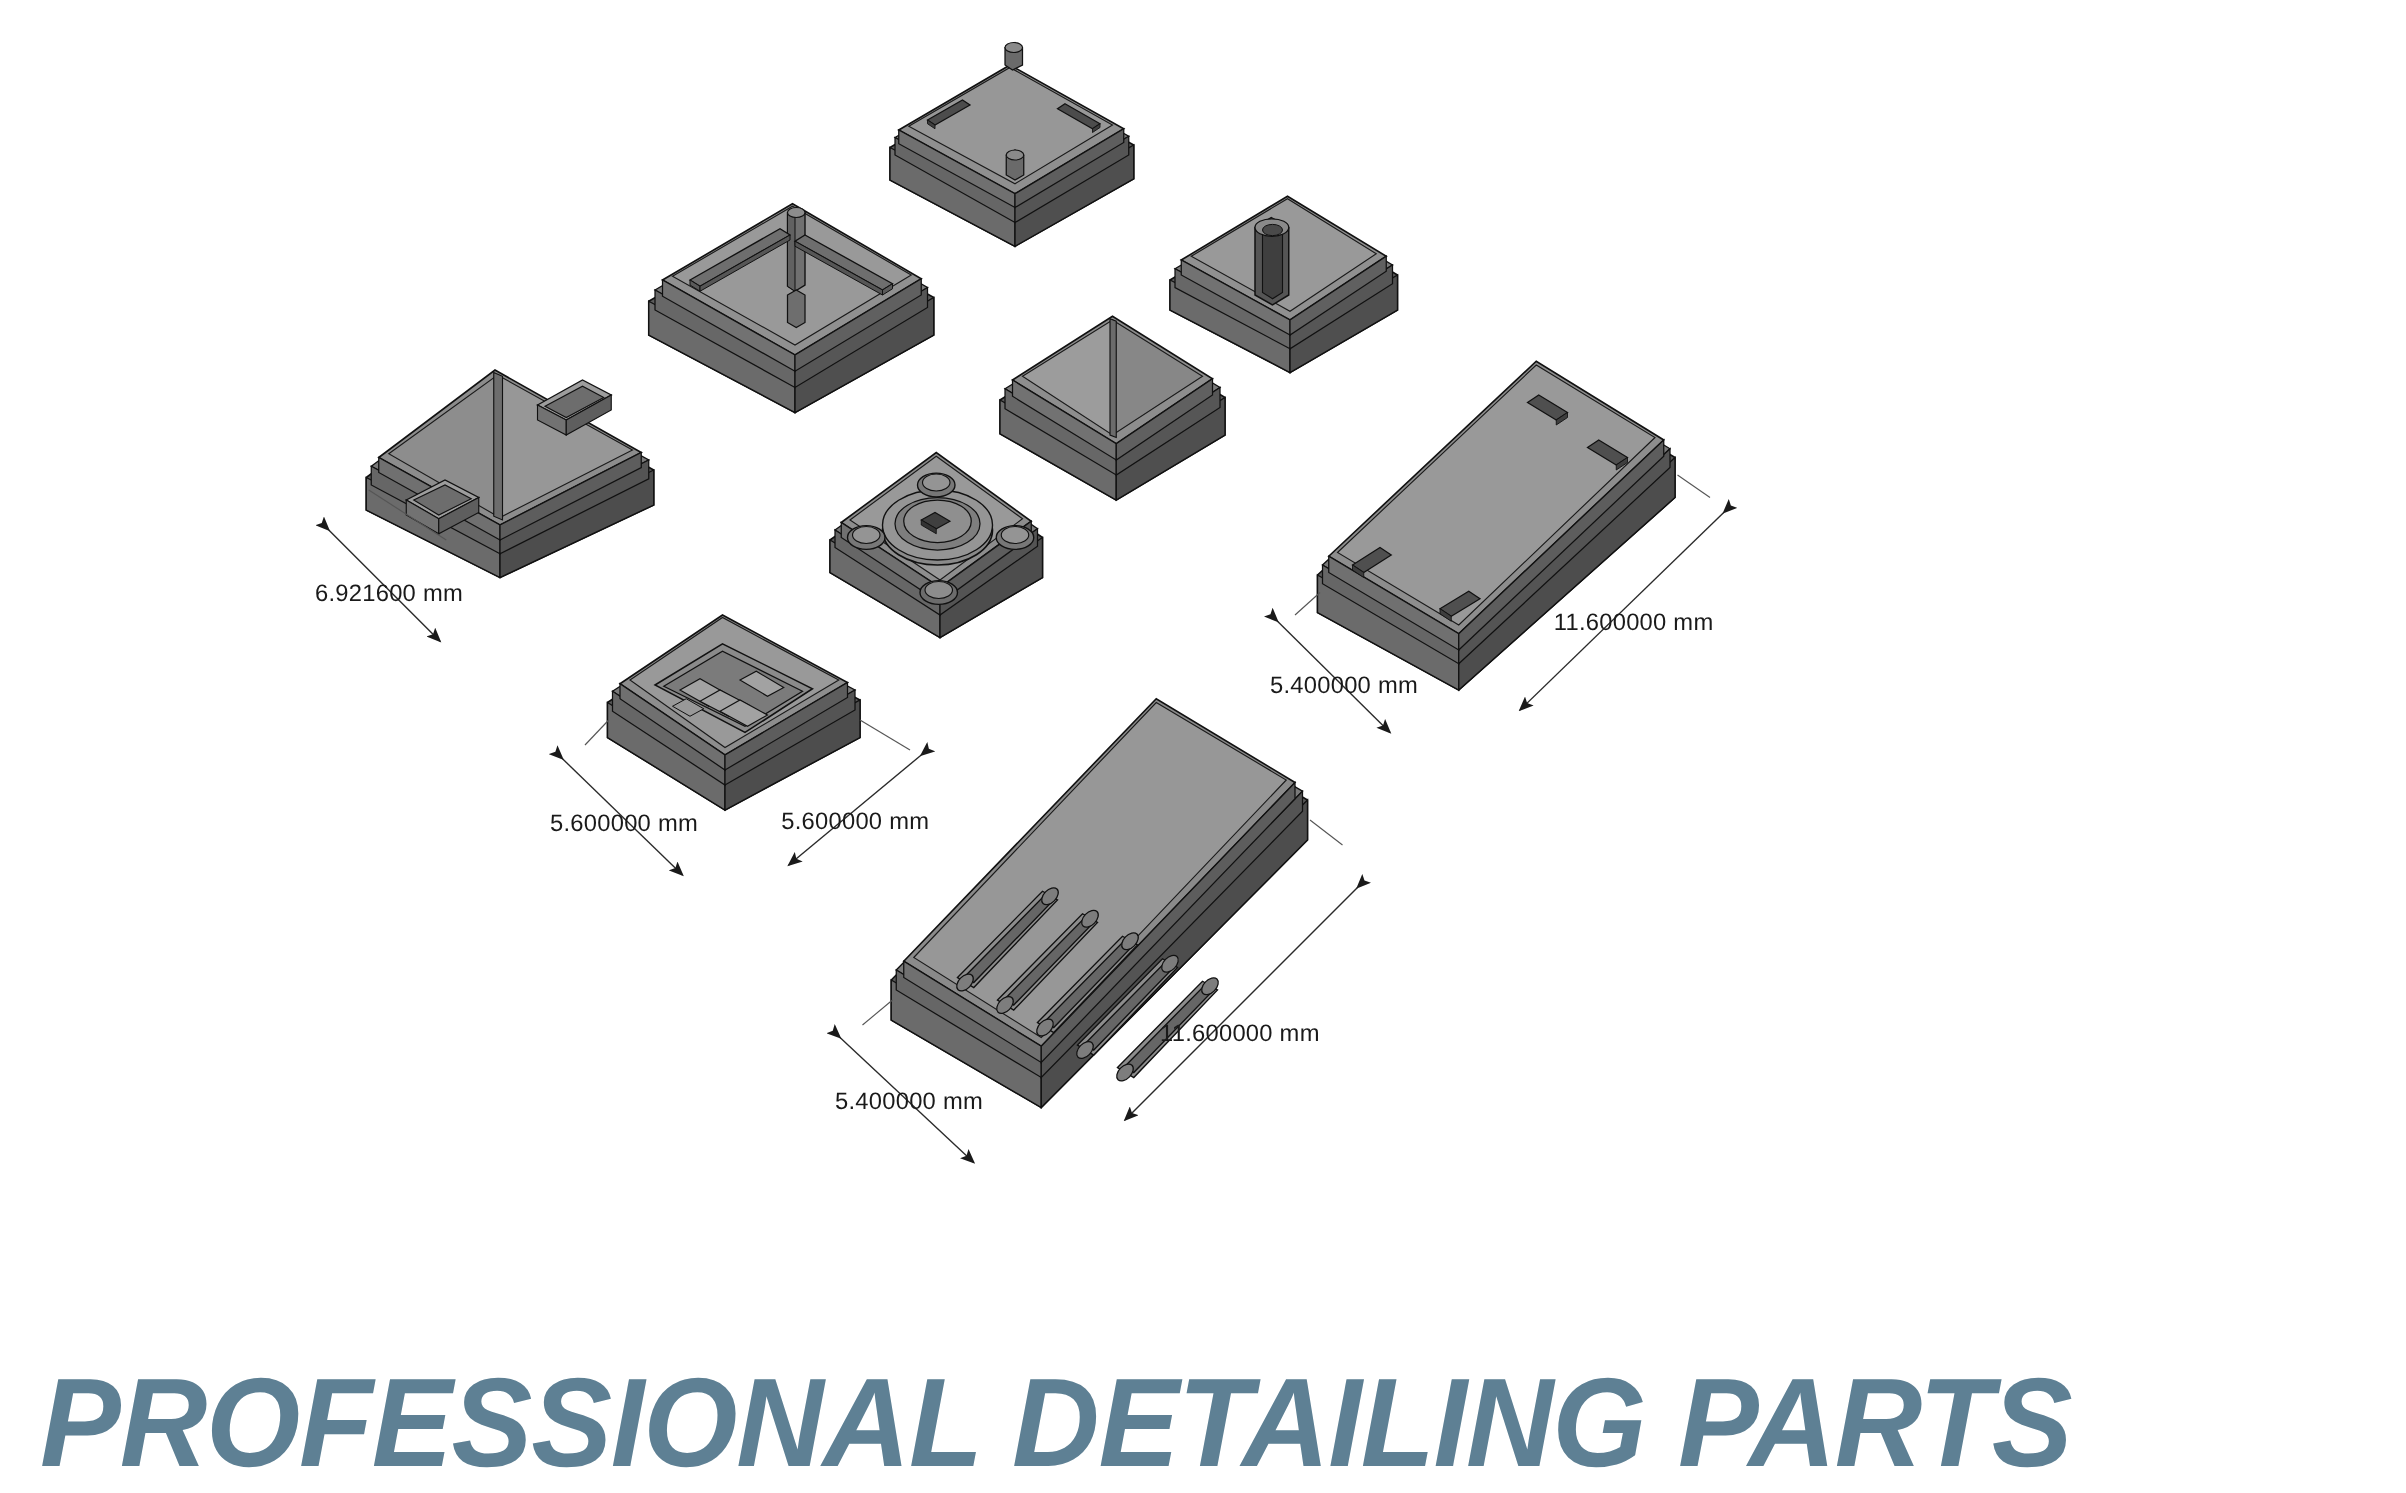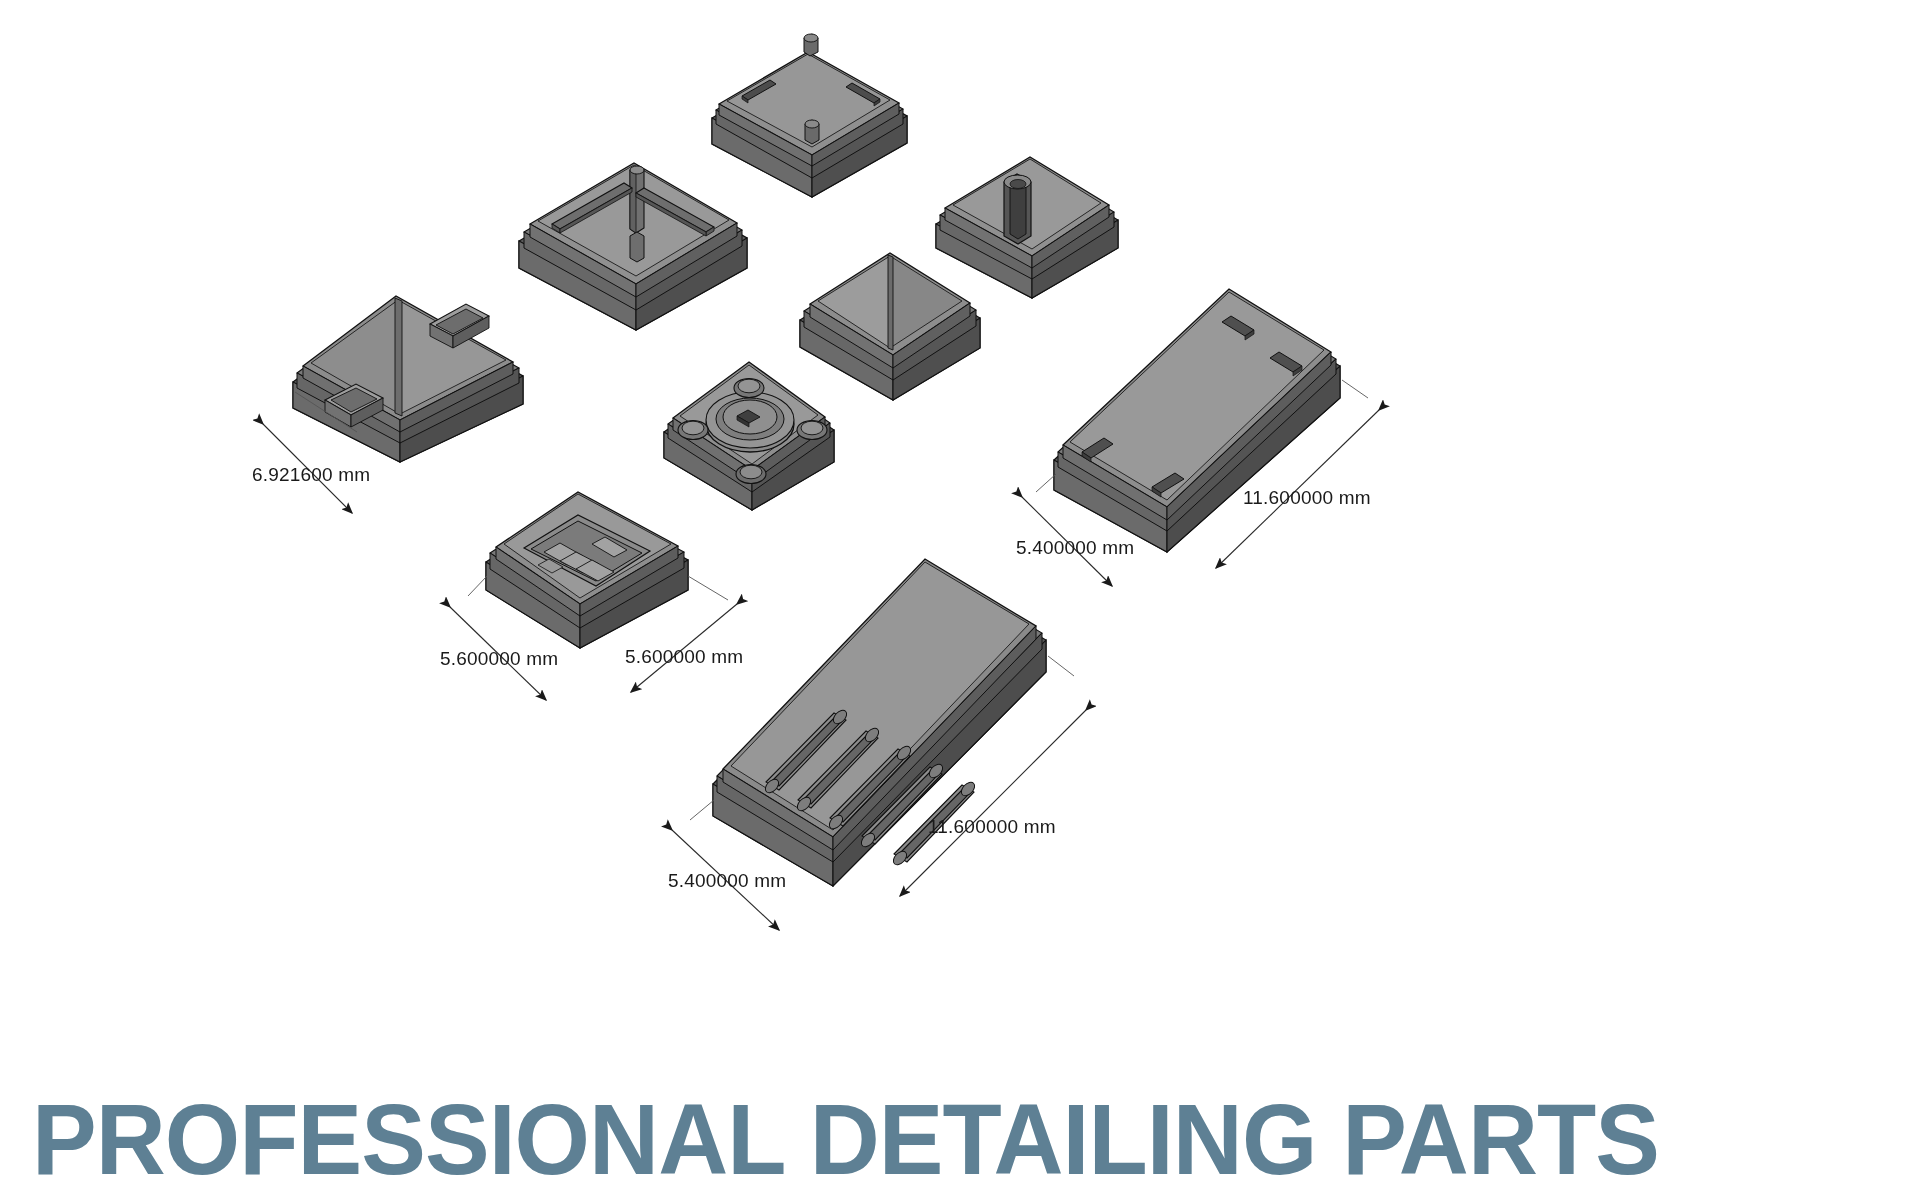--- a/index.html
+++ b/index.html
@@ -22,20 +22,21 @@
   .dim-line{stroke:#2a2a2a;stroke-width:1.1;fill:none;}
   .ext-line{stroke:#555;stroke-width:0.9;fill:none;}
   .arrow{fill:#1a1a1a;}
 
   .title-wrap{
     position:absolute;
     left:32px;
     bottom:8px;
     z-index:40;
     pointer-events:none;
+    font-style:italic;
   }
   .title-text{
     font-family:"Liberation Sans Narrow","Liberation Sans","DejaVu Sans Condensed","DejaVu Sans",sans-serif;
     font-weight:bold;
     font-size:101px;
     line-height:0.92;
     color:#5e8094;
     letter-spacing:-1px;
     transform:scaleX(0.96);
     transform-origin:left bottom;

